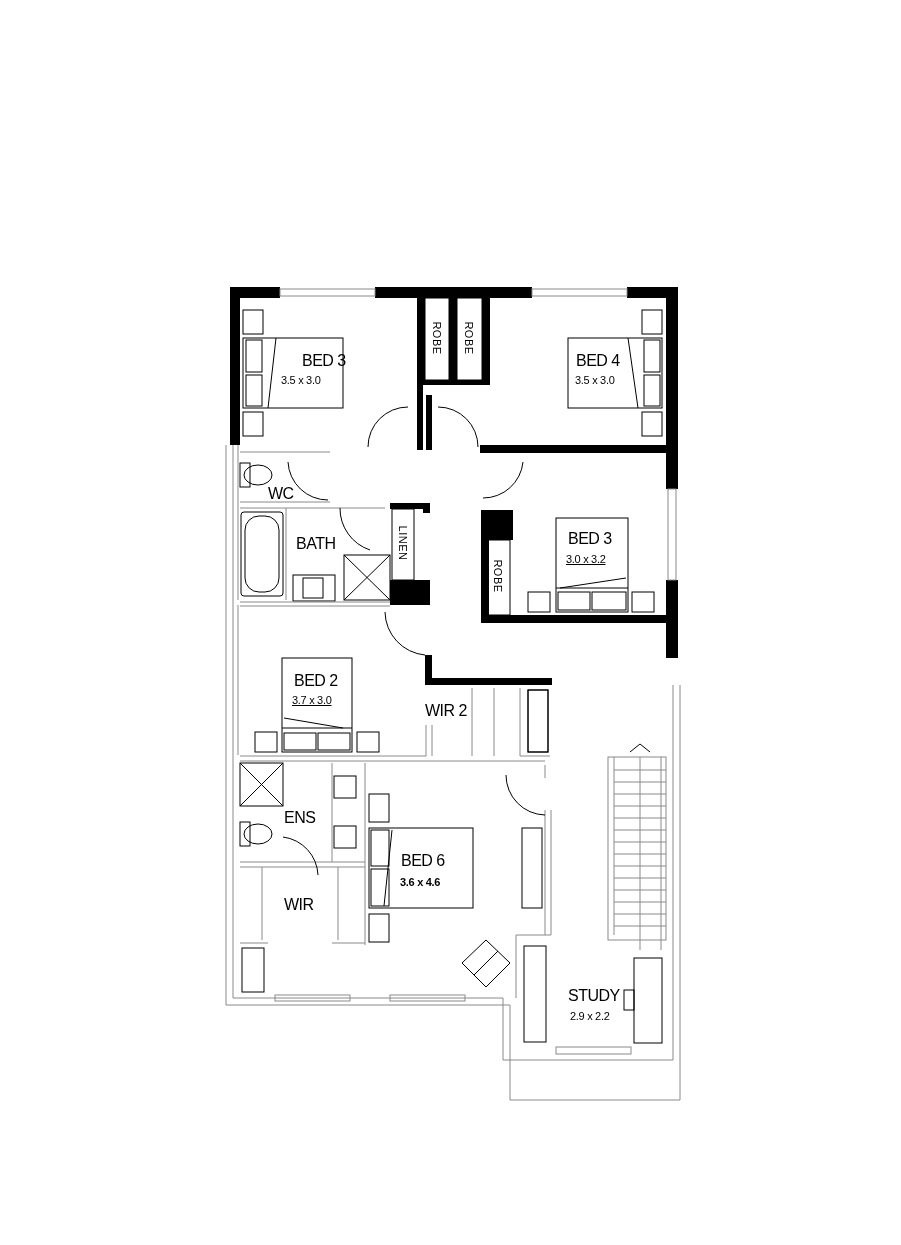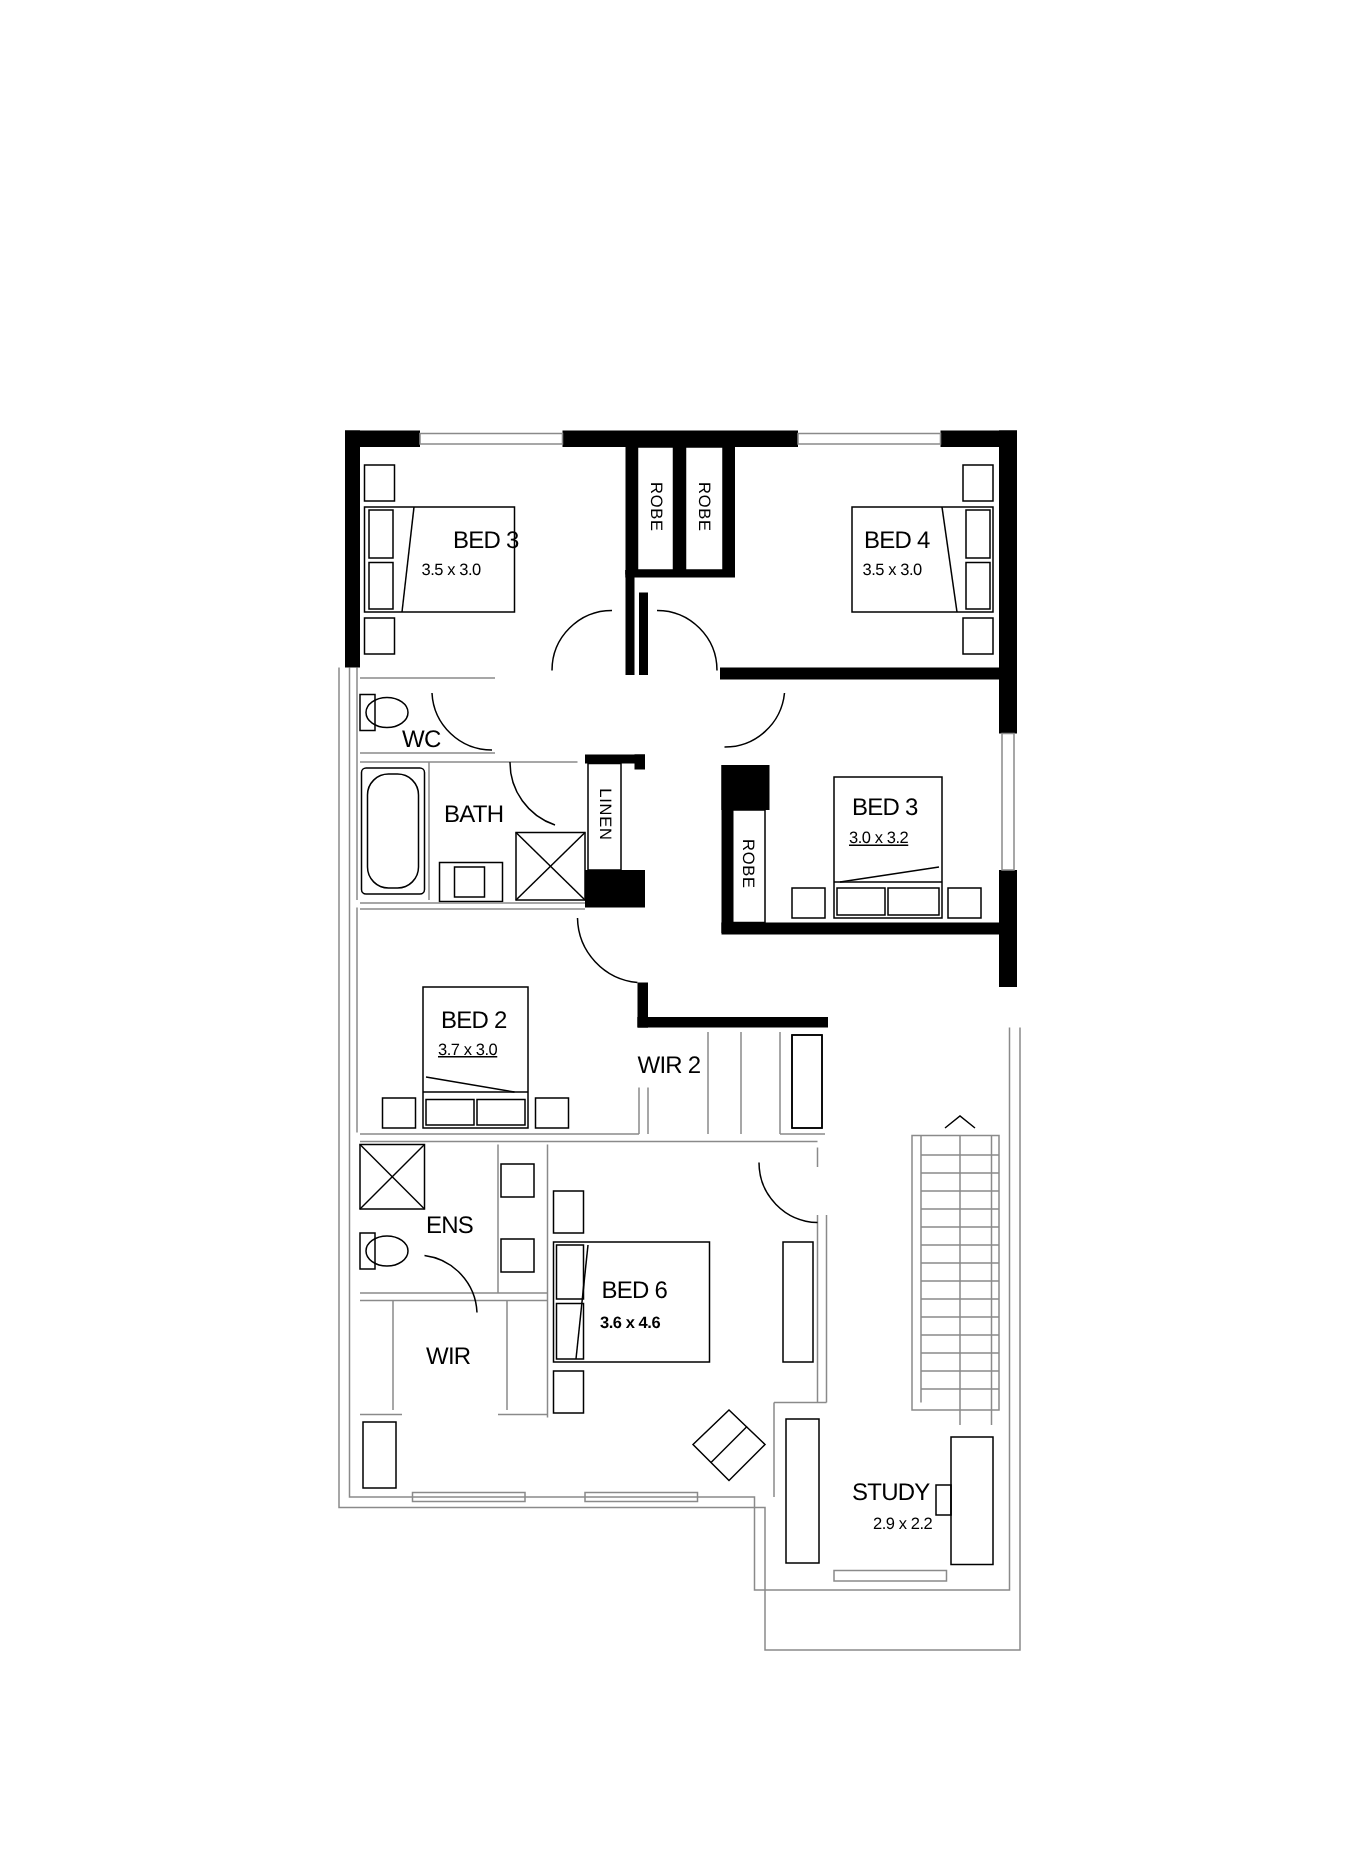--- a/index.html
+++ b/index.html
@@ -218,21 +218,21 @@
 <div class="lbl room-name" style="left:568px;top:530px;">BED 3</div>
 <div class="lbl room-dim" style="left:566px;top:553px;text-decoration:underline;">3.0 x 3.2</div>
 
 <div class="lbl room-name" style="left:294px;top:672px;">BED 2</div>
 <div class="lbl room-dim" style="left:292px;top:694px;text-decoration:underline;">3.7 x 3.0</div>
 
 <div class="lbl room-name" style="left:401px;top:852px;">BED 6</div>
 <div class="lbl room-dim" style="left:400px;top:876px;font-weight:bold;">3.6 x 4.6</div>
 
 <div class="lbl room-name" style="left:568px;top:987px;">STUDY</div>
-<div class="lbl room-dim" style="left:582px;top:1010px;text-align:right;">2.9 x 2.2</div>
+<div class="lbl room-dim" style="left:570px;top:1010px;text-align:right;">2.9 x 2.2</div>
 
 <div class="lbl room-name" style="left:268px;top:485px;">WC</div>
 <div class="lbl room-name" style="left:296px;top:535px;">BATH</div>
 <div class="lbl room-name" style="left:284px;top:809px;">ENS</div>
 <div class="lbl room-name" style="left:284px;top:896px;">WIR</div>
 <div class="lbl room-name" style="left:425px;top:702px;">WIR 2</div>
 
 <div class="lbl vert" style="left:420px;top:332px;width:34px;">ROBE</div>
 <div class="lbl vert" style="left:452px;top:332px;width:34px;">ROBE</div>
 <div class="lbl vert" style="left:481px;top:570px;width:34px;">ROBE</div>

